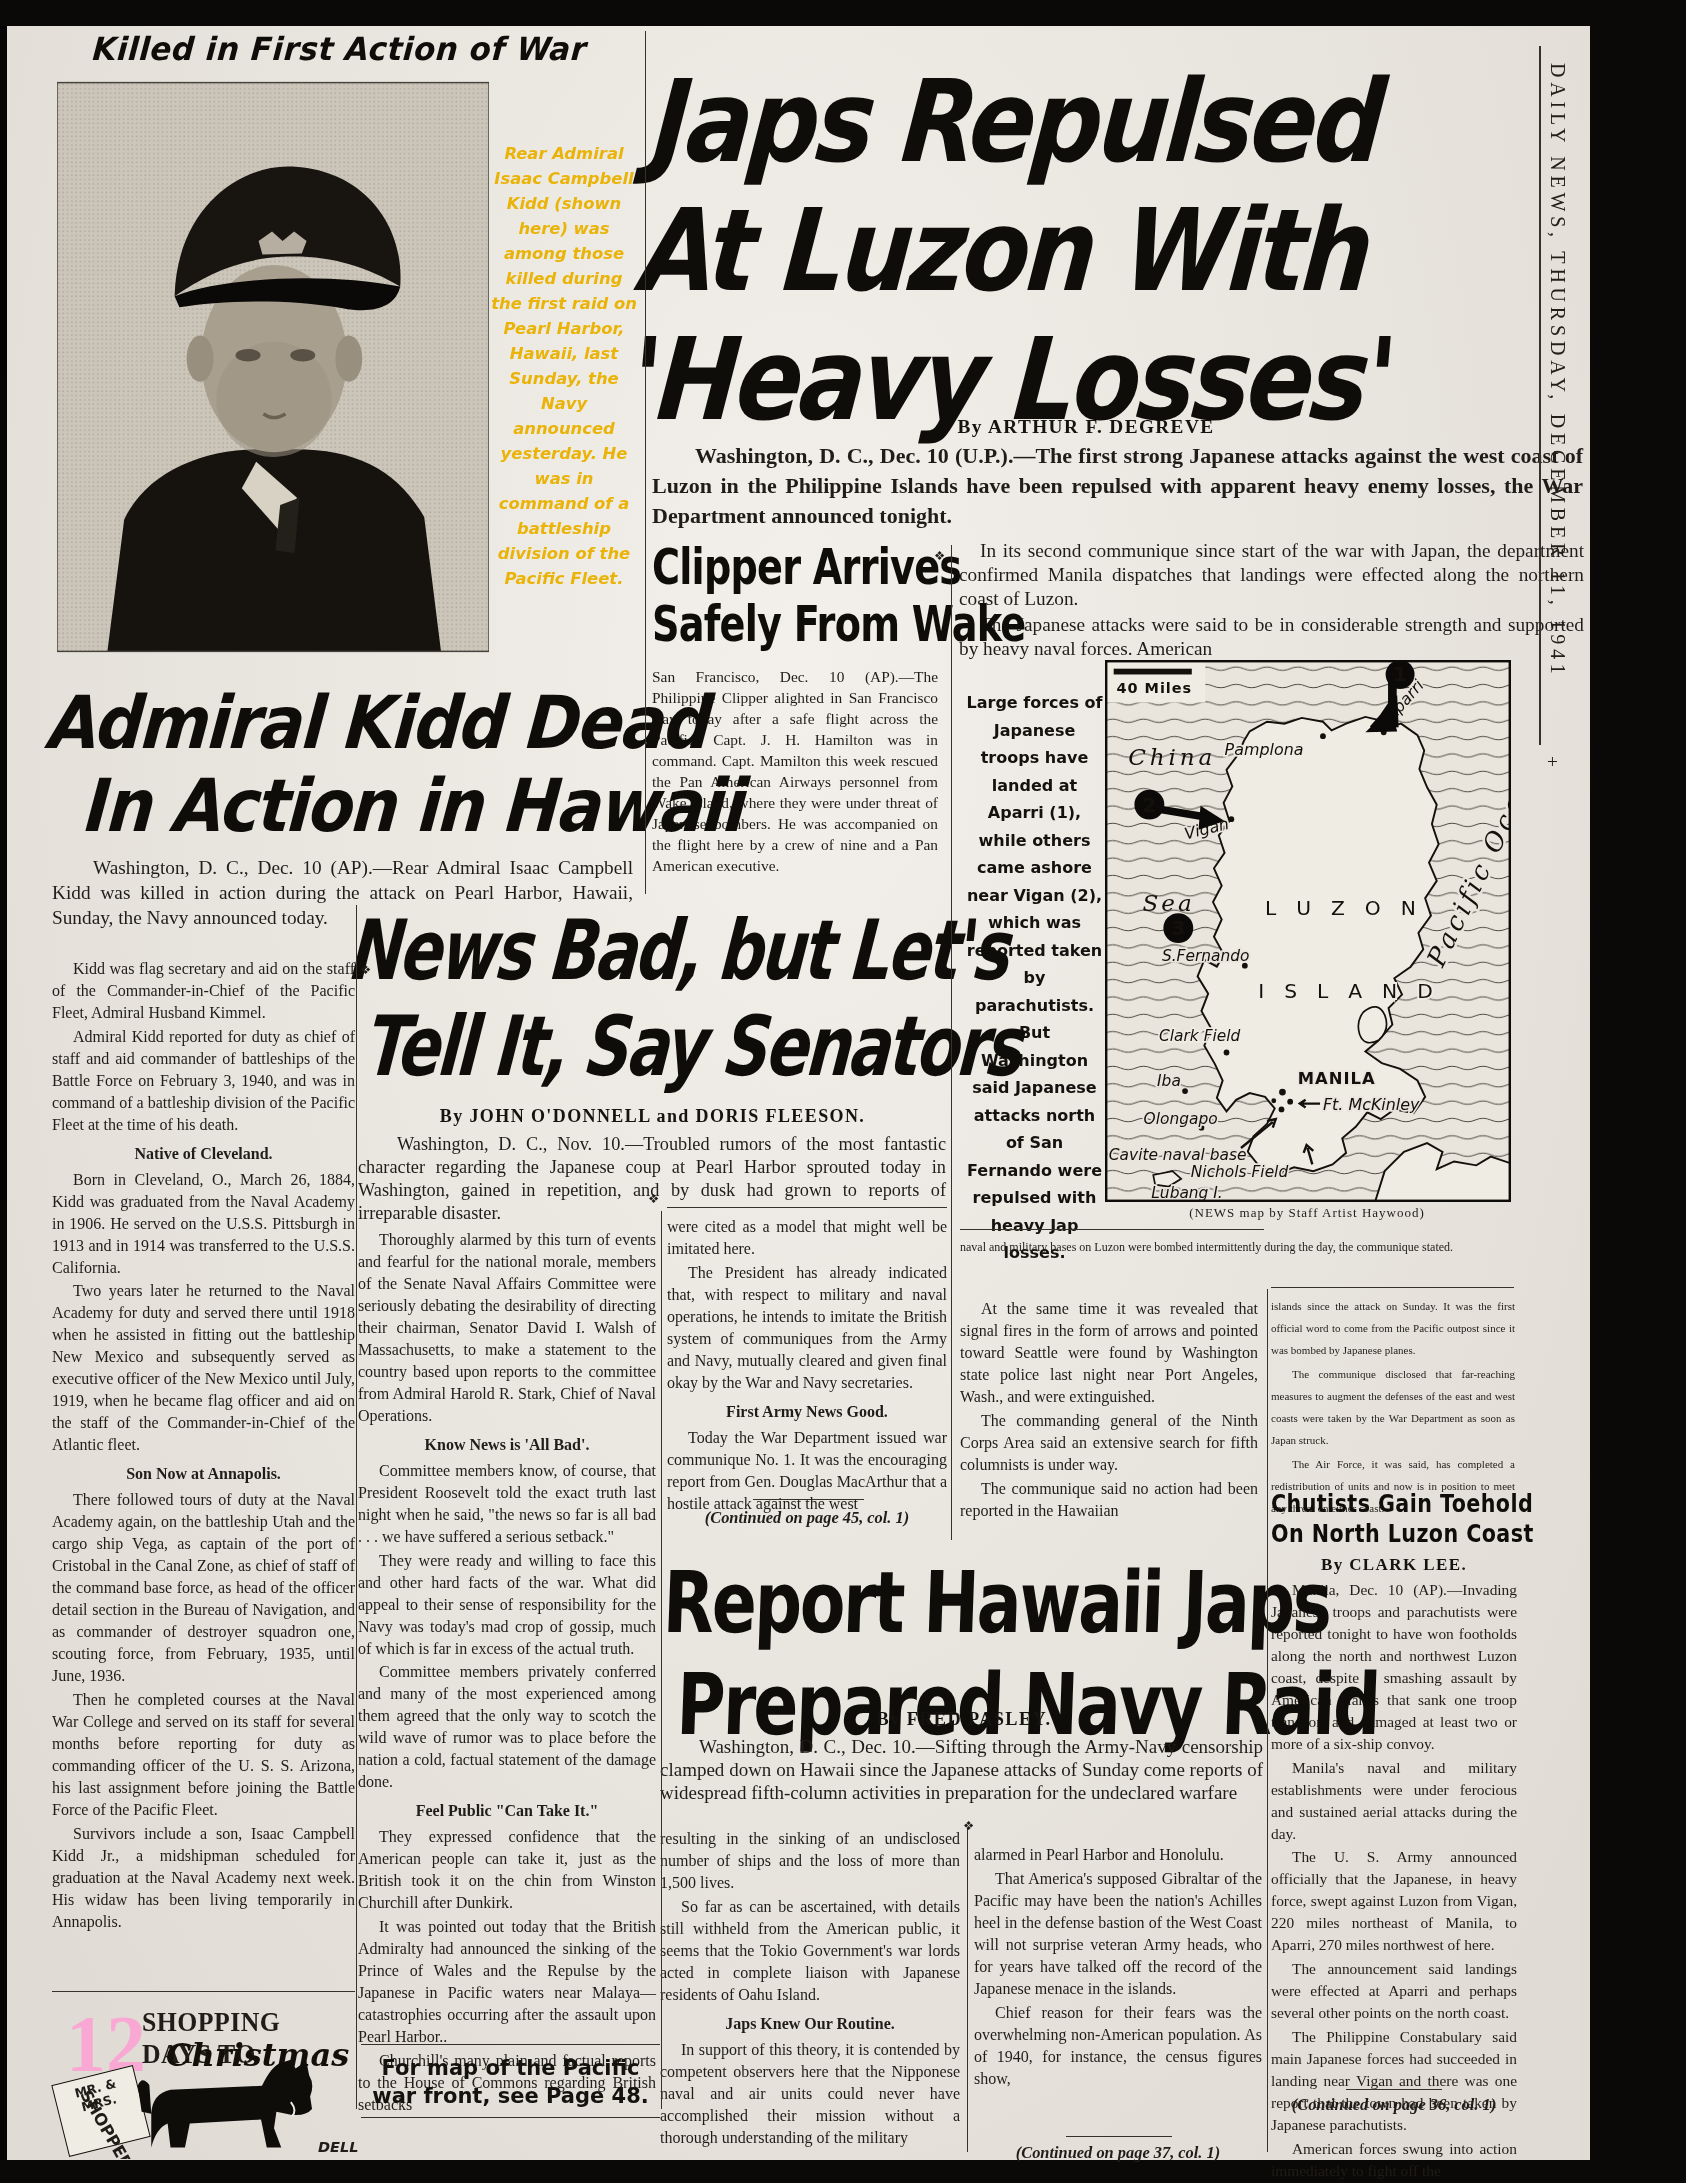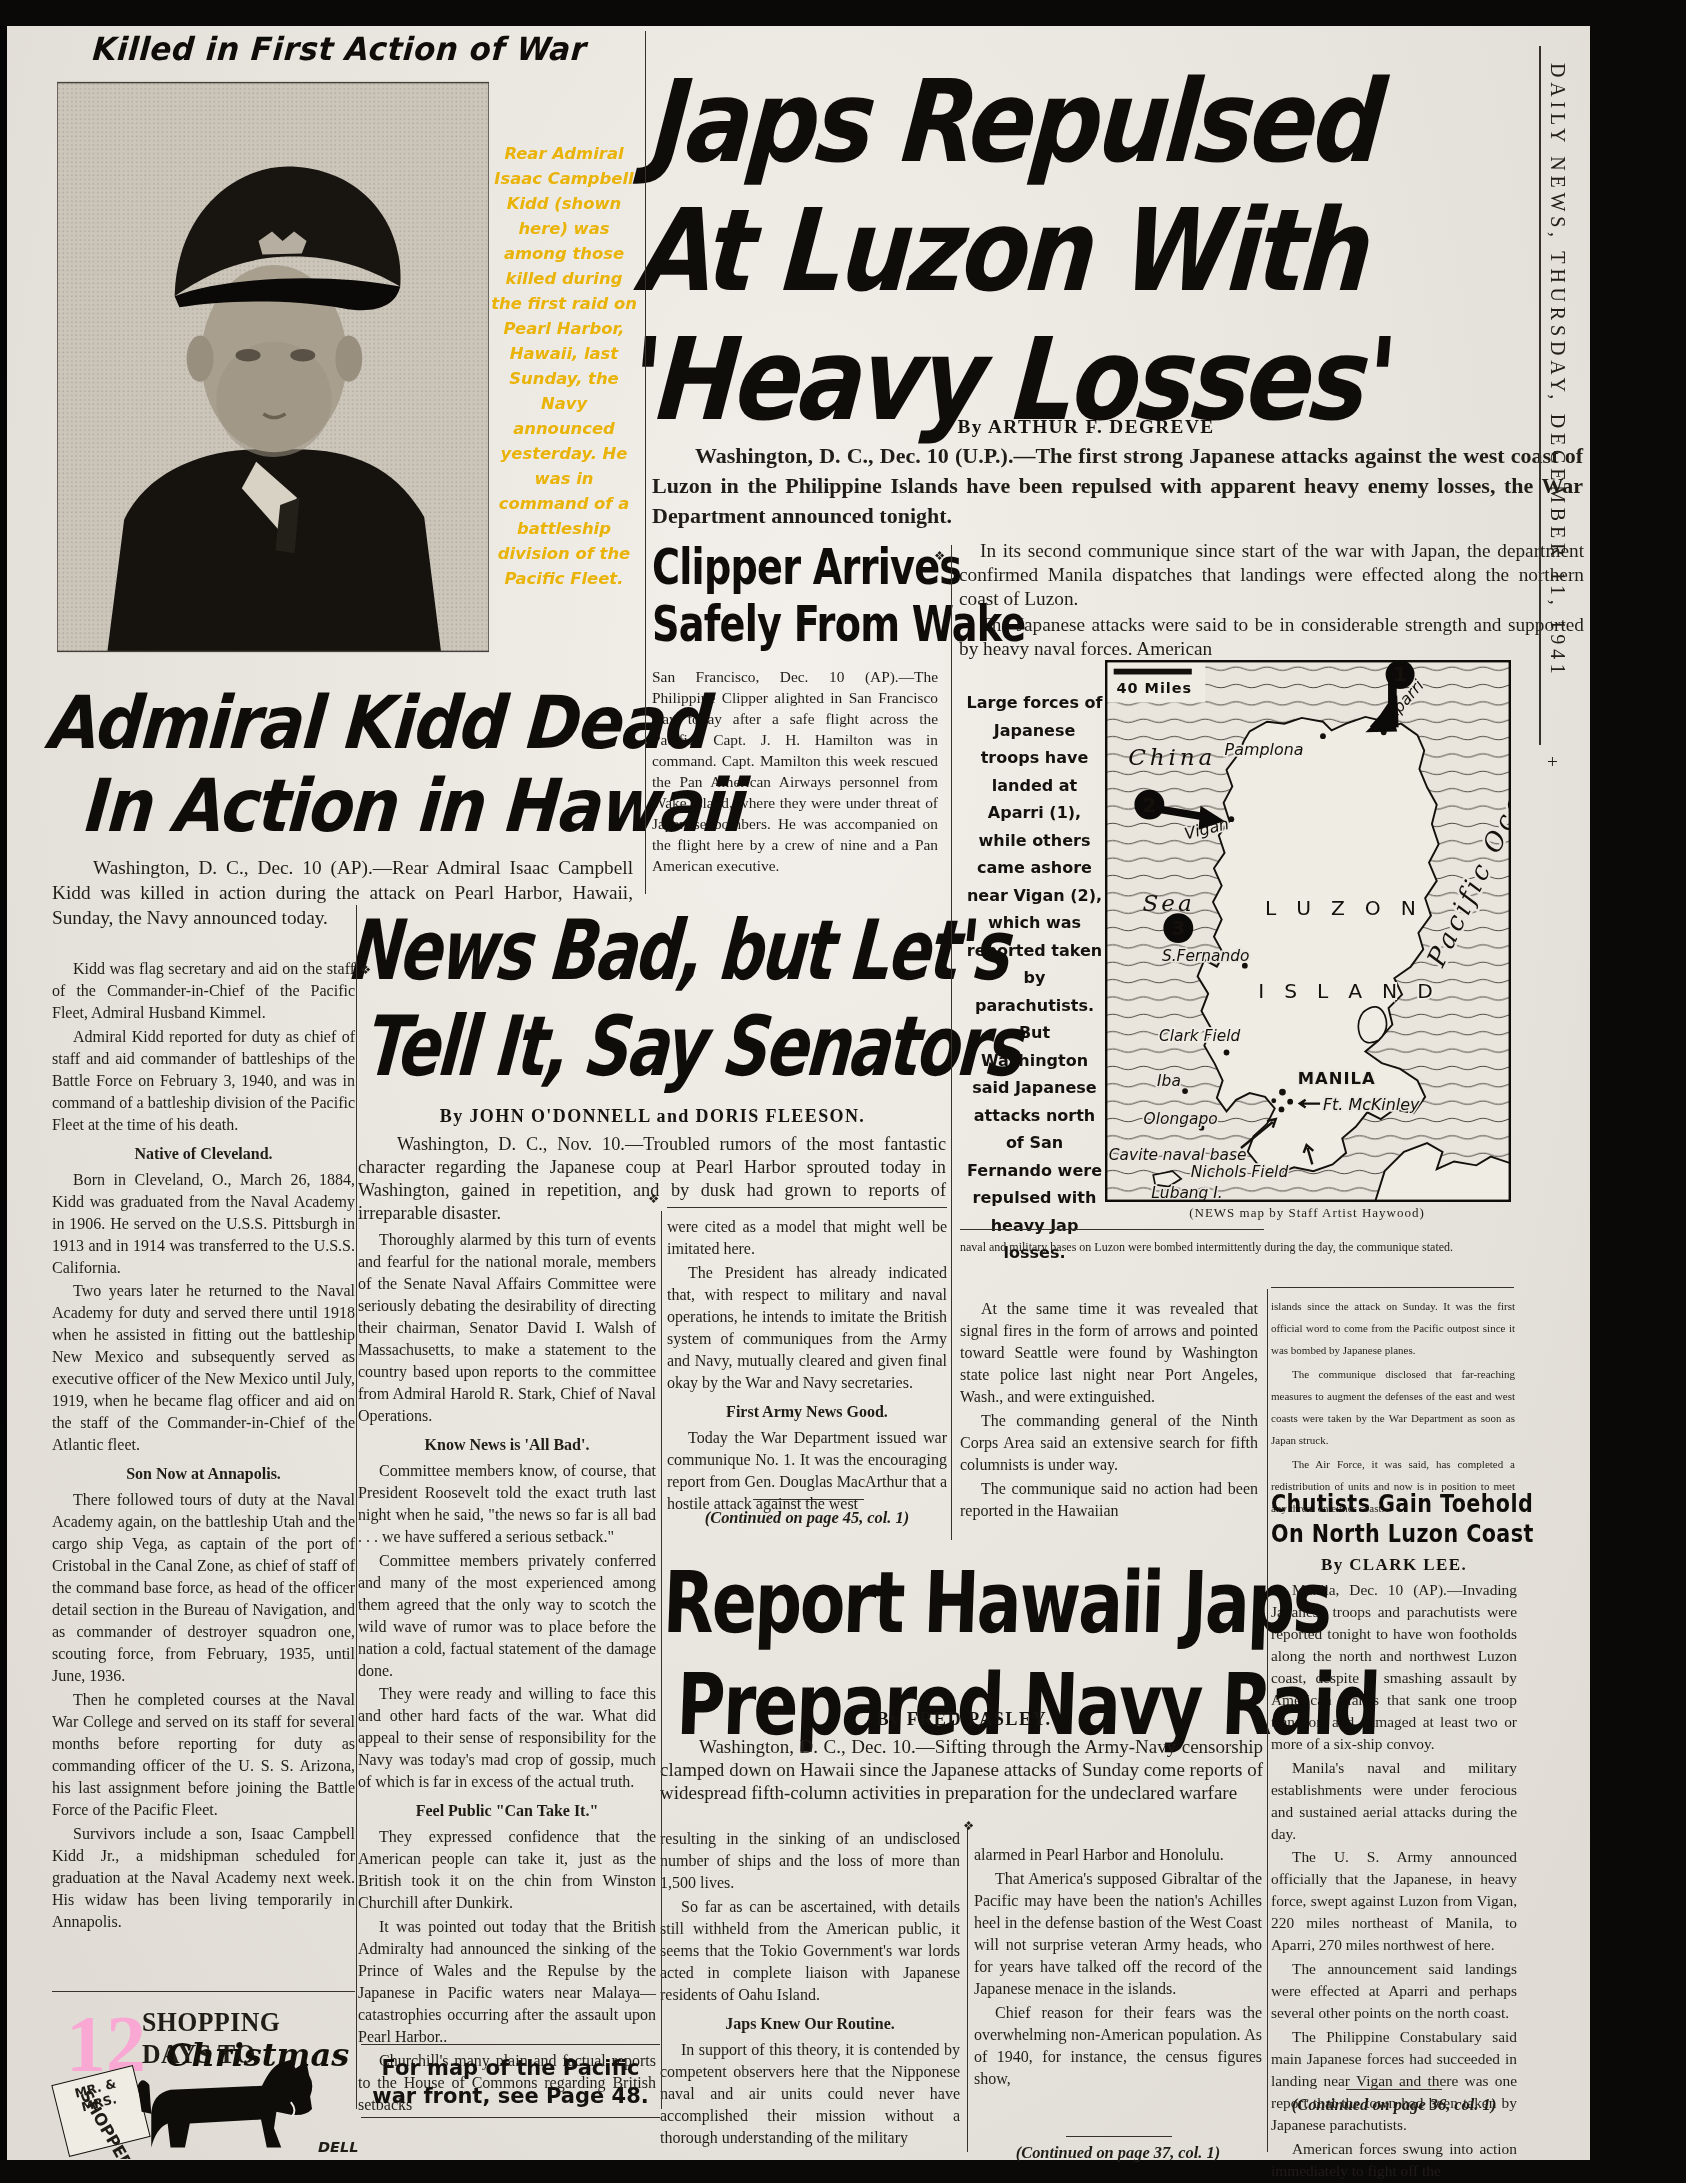--- a/index.html
+++ b/index.html
@@ -200,22 +200,22 @@
     <div>News Bad, but Let's</div>
     <div style="padding-left:34px">Tell It, Say Senators</div>
   </div>
 </div>
 <div class="abs byline" style="left:358px;top:1106px;width:589px;font-size:18px">By JOHN O'DONNELL and DORIS FLEESON.</div>
 <div class="abs" style="left:358px;top:1133px;width:588px;font-size:18.3px;line-height:23px;text-align:justify;text-indent:39px">Washington, D. C., Nov. 10.—Troubled rumors of the most fantastic character regarding the Japanese coup at Pearl Harbor sprouted today in Washington, gained in repetition, and by dusk had grown to reports of irreparable disaster.</div>
 <div class="abs body-text" style="left:358px;top:1229px;width:298px">
   <p>Thoroughly alarmed by this turn of events and fearful for the national morale, members of the Senate Naval Affairs Committee were seriously debating the desirability of directing their chairman, Senator David I. Walsh of Massachusetts, to make a statement to the country based upon reports to the committee from Admiral Harold R. Stark, Chief of Naval Operations.</p>
   <p class="subhead">Know News is 'All Bad'.</p>
   <p>Committee members know, of course, that President Roosevelt told the exact truth last night when he said, "the news so far is all bad . . . we have suffered a serious setback."</p>
+  <p>They were ready and willing to face this and other hard facts of the war.  What did appeal to their sense of responsibility for the Navy was today's mad crop of gossip, much of which is far in excess of the actual truth.</p>
   <p>Committee members privately conferred and many of the most experienced among them agreed that the only way to scotch the wild wave of rumor was to place before the nation a cold, factual statement of the damage done.</p>
-  <p>They were ready and willing to face this and other hard facts of the war.  What did appeal to their sense of responsibility for the Navy was today's mad crop of gossip, much of which is far in excess of the actual truth.</p>
   <p class="subhead">Feel Public "Can Take It."</p>
   <p>They expressed confidence that the American people can take it, just as the British took it on the chin from Winston Churchill after Dunkirk.</p>
   <p>It was pointed out today that the British Admiralty had announced the sinking of the Prince of Wales and the Repulse by the Japanese in Pacific waters near Malaya—catastrophies occurring after the assault upon Pearl Harbor..</p>
   <p>Churchill's many plain and factual reports to the House of Commons regarding British setbacks</p>
 </div>
 <div class="hrule" style="left:361px;top:2044px;width:299px"></div>
 <div class="abs mapcap" style="left:361px;top:2054px;width:299px;font-size:21px;line-height:28px">For map of the Pacific war front, see Page 48.</div>
 <div class="hrule" style="left:361px;top:2117px;width:299px"></div>
 
 <div class="hrule" style="left:667px;top:1207px;width:280px"></div>

